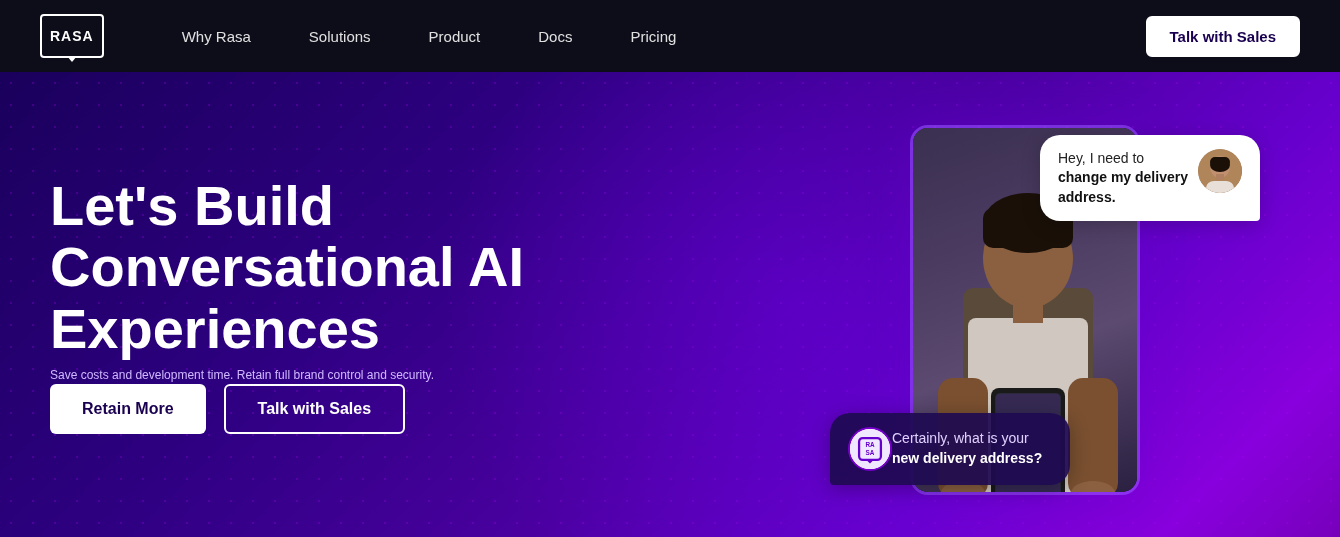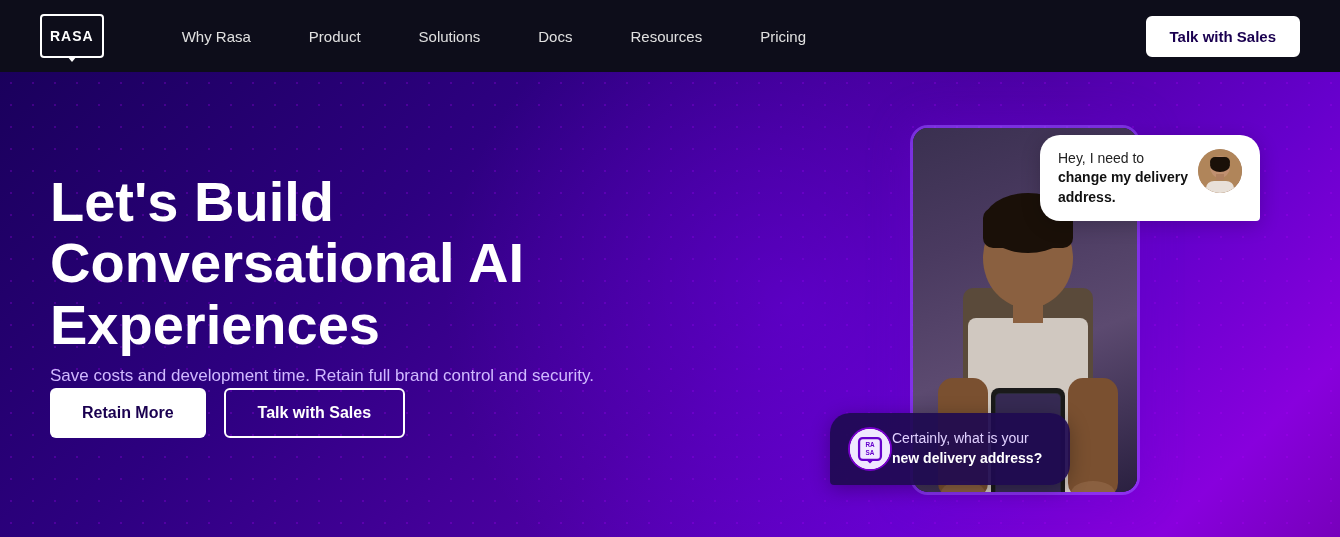--- a/index.html
+++ b/index.html
@@ -110,21 +110,21 @@
 
     .hero-title {
       font-size: 56px;
       font-weight: 900;
       color: #ffffff;
       line-height: 1.1;
       margin-bottom: 7px;
     }
 
     .hero-subtitle {
-      font-size: 17px;
+      font-size: 12px;
       color: #d0b8ff;
       line-height: 1.5;
     }
 
     .hero-buttons {
       display: flex;
       gap: 18px;
     }
 
     .btn-learn-more {
@@ -258,24 +258,23 @@
   </style>
 </head>
 <body>
 
 <nav class="navbar">
   <div class="navbar-logo">
     <div class="logo-box">RASA</div>
   </div>
   <div class="nav-links">
     <a class="nav-link">Why Rasa</a>
+    <a class="nav-link">Solutions</a>
     <a class="nav-link">Product</a>
-    <a class="nav-link">Solutions</a>
     <a class="nav-link">Docs</a>
-    <a class="nav-link">Resources</a>
     <a class="nav-link">Pricing</a>
   </div>
   <button class="nav-cta">Talk with Sales</button>
 </nav>
 
 <section class="hero">
   <div class="hero-content">
     <h1 class="hero-title">Let's Build Conversational AI Experiences</h1>
     <p class="hero-subtitle">Save costs and development time. Retain full brand control and security.</p>
     <div class="hero-buttons">

